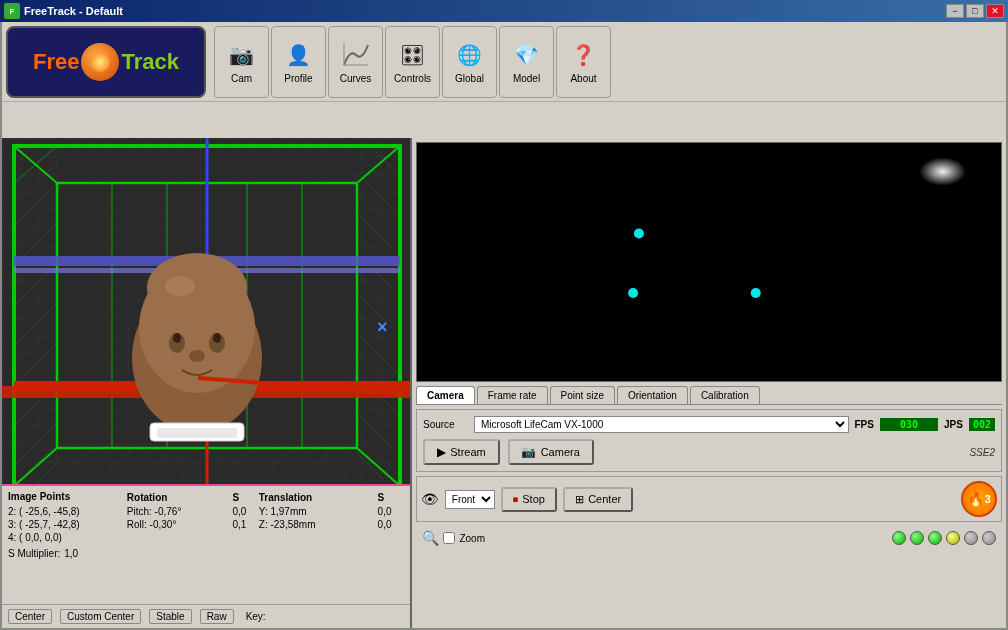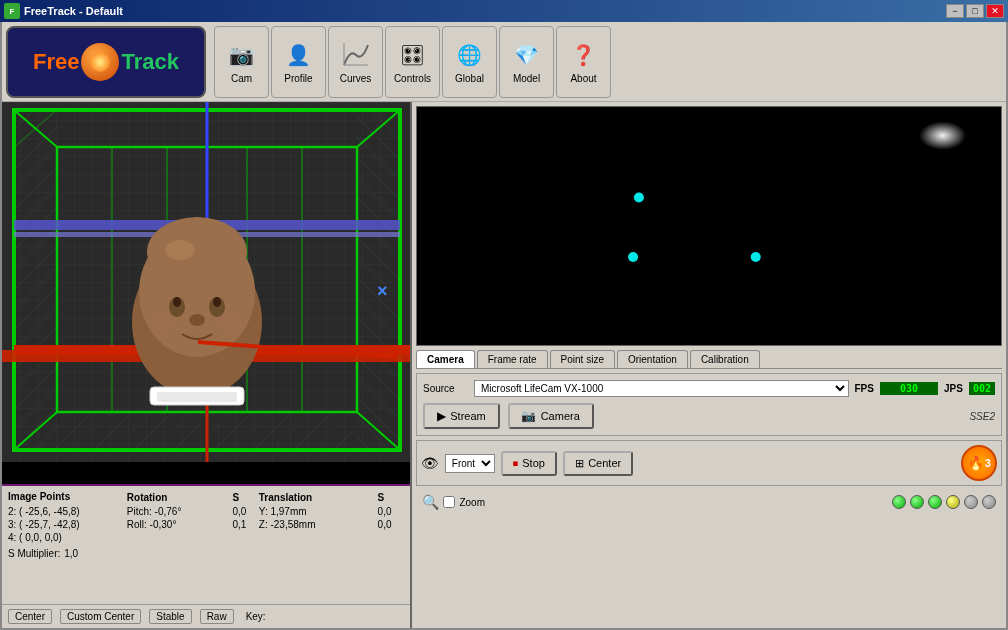--- a/index.html
+++ b/index.html
@@ -56,20 +56,21 @@
 
     
     .main-window {
       background: #d4d0c8;
       border: 2px solid #888;
       border-top: none;
       width: 1008px;
       height: 608px;
       display: flex;
       flex-direction: column;
+      gap: 36px;
     }
 
     
     .toolbar {
       display: flex;
       align-items: center;
       background: #d4d0c8;
       border-bottom: 1px solid #aaa;
       height: 80px;
       padding: 0 4px;
@@ -144,21 +145,21 @@
     .viewport-3d {
       flex: 1;
       background: #000;
       position: relative;
       overflow: hidden;
     }
 
     
     .info-panel {
       background: #d4d0c8;
-      border-top: 2px solid #701a75;
+      border-top: 2px solid #ec4899;
       padding: 4px 6px;
       height: 120px;
       overflow: hidden;
     }
 
     .smultiplier {
       margin-top: 4px;
       display: flex;
       align-items: center;
       gap: 4px;
@@ -435,21 +436,21 @@
 
 <div class="main-window">
 
   <div class="toolbar">
     <div class="toolbar-logo">
       <div style="position:relative; display:flex; align-items:center;">
         <span class="logo-free" style="font-size:22px; font-weight:900; font-family:Arial Black,sans-serif; color:#ff6600;">Free</span>
         <div style="width:38px; height:38px; background:radial-gradient(circle at 40% 35%, #ffaa44, #cc4400); border-radius:50%; margin: 0 2px; display:flex; align-items:center; justify-content:center;">
           <div style="width:20px; height:20px; background:radial-gradient(circle, #ffee88, #ff6600); border-radius:50%;"></div>
         </div>
-        <span class="logo-track" style="font-size:22px; font-weight:900; font-family:Arial Black,sans-serif; color:#22c55e;">Track</span>
+        <span class="logo-track" style="font-size:22px; font-weight:900; font-family:Arial Black,sans-serif; color:#84cc16;">Track</span>
       </div>
     </div>
 
     <div class="nav-tabs">
       <div class="nav-tab">
         <div class="nav-tab-icon">📷</div>
         <div class="nav-tab-label">Cam</div>
       </div>
       <div class="nav-tab">
         <div class="nav-tab-icon">👤</div>

